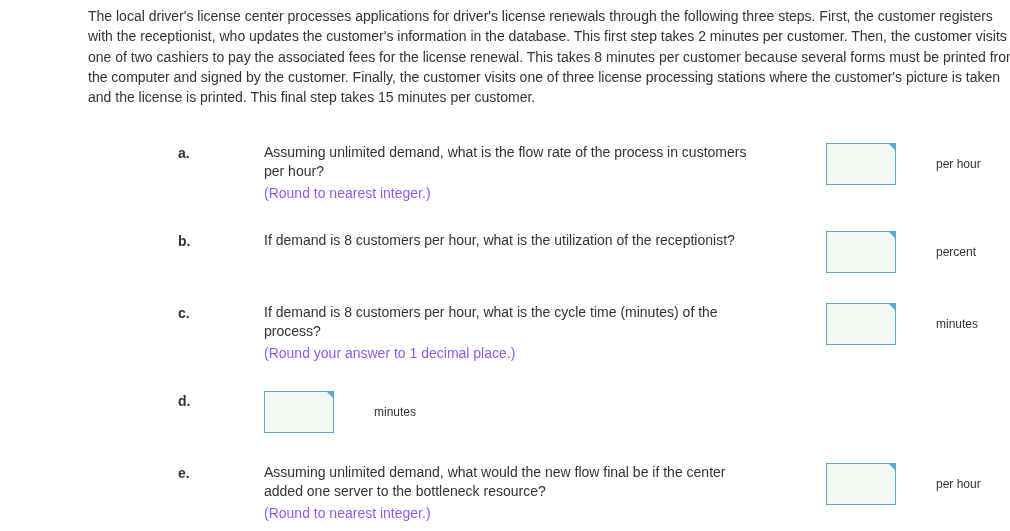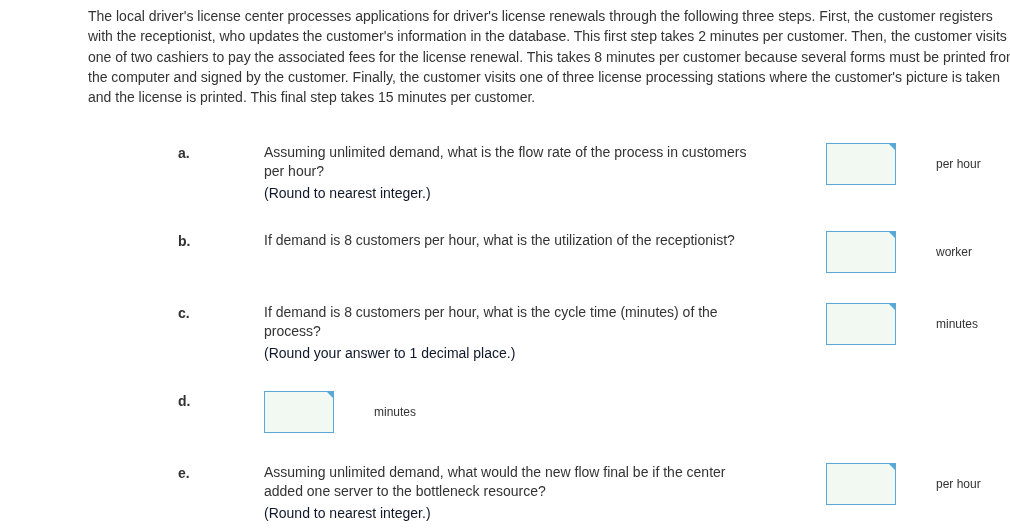--- a/index.html
+++ b/index.html
@@ -30,21 +30,21 @@
     padding-top: 2px;
   }
   .qtextwrap {
     flex: 0 0 530px;
     padding-right: 10px;
   }
   .qtext {
     line-height: 1.35;
   }
   .qnote {
-    color: #0f172a;
+    color: #8b5cf6;
     margin-top: 4px;
   }
   .answerwrap {
     flex: 0 0 auto;
     display: flex;
     align-items: center;
     position: relative;
     padding-top: 0px;
   }
   .answerbox {
@@ -93,21 +93,21 @@
   <div class="qrow">
     <div class="qlabel">b.</div>
     <div class="qtextwrap">
       <div class="qtext">If demand is 8 customers per hour, what is the utilization of the receptionist?</div>
       <div class="qnote"></div>
     </div>
     <div class="answerwrap">
       <div class="answerbox">
         <div class="tick"></div>
       </div>
-      <span class="unit">worker</span>
+      <span class="unit">percent</span>
     </div>
   </div>
 
   <div class="qrow">
     <div class="qlabel">c.</div>
     <div class="qtextwrap">
       <div class="qtext">If demand is 8 customers per hour, what is the cycle time (minutes) of the process?</div>
       <div class="qnote">(Round your answer to 1 decimal place.)</div>
     </div>
     <div class="answerwrap">

